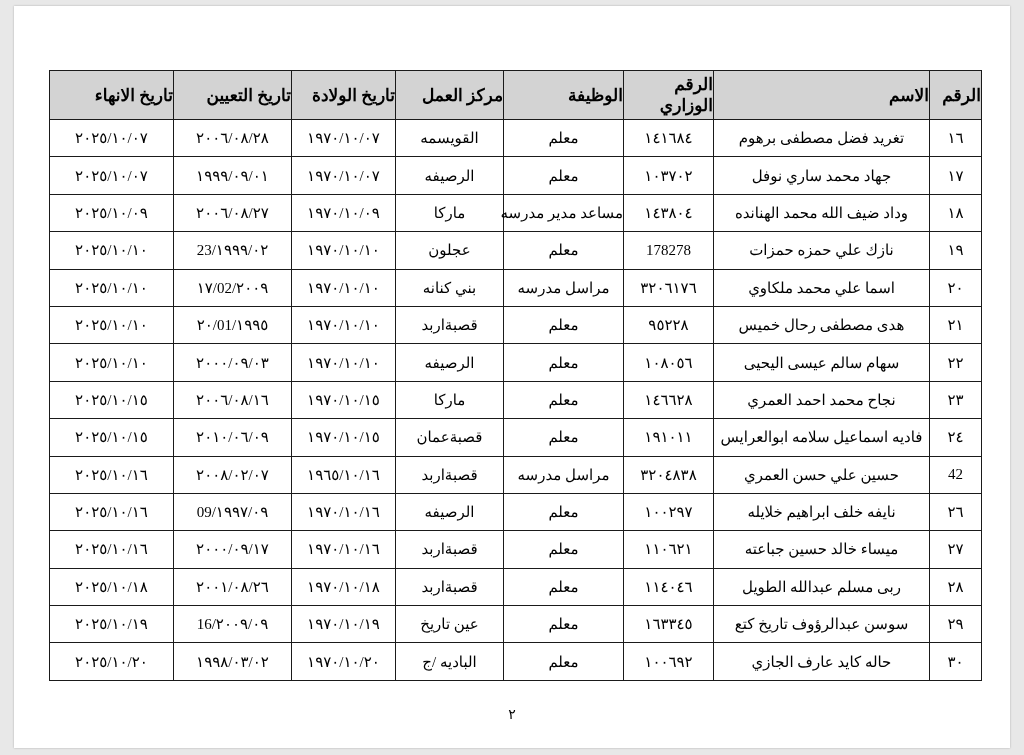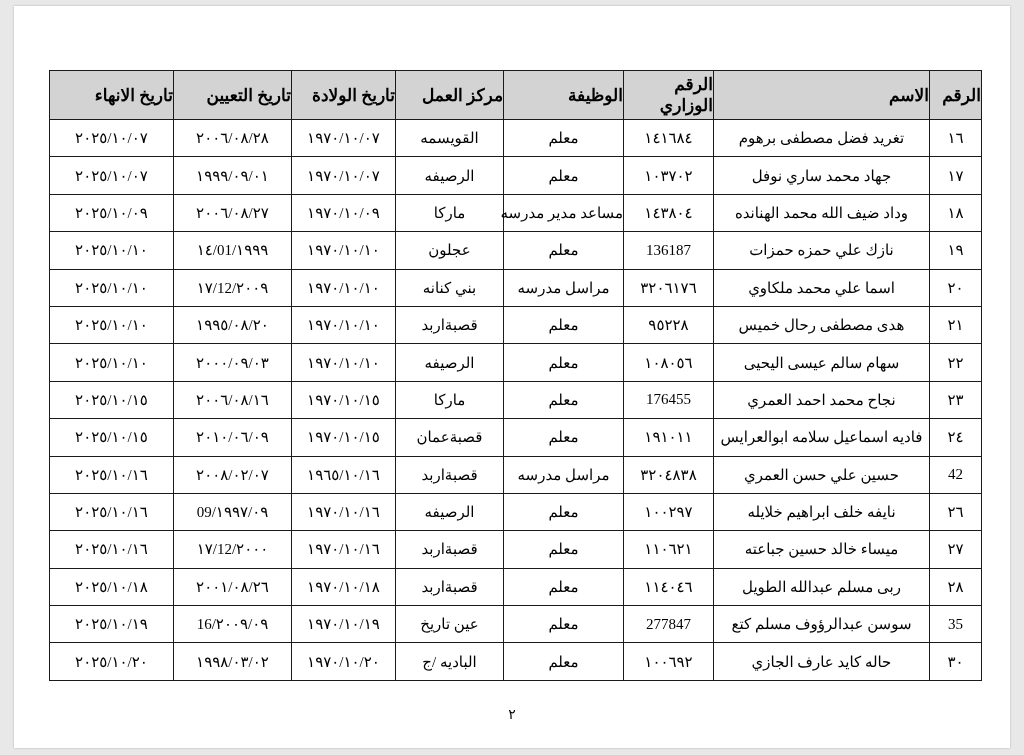--- a/index.html
+++ b/index.html
@@ -140,61 +140,61 @@
           <td class="c-num">١٤٣٨٠٤</td>
           <td>مساعد مدير مدرسه</td>
           <td>ماركا</td>
           <td class="c-num">١٩٧٠/١٠/٠٩</td>
           <td class="c-num">٢٠٠٦/٠٨/٢٧</td>
           <td class="c-num">٢٠٢٥/١٠/٠٩</td>
         </tr>
         <tr>
           <td class="c-num">١٩</td>
           <td class="c-name">نازك علي حمزه حمزات</td>
-          <td class="c-num">136187</td>
+          <td class="c-num">178278</td>
           <td>معلم</td>
           <td>عجلون</td>
           <td class="c-num">١٩٧٠/١٠/١٠</td>
-          <td class="c-num">١٩٩٩/01/١٤</td>
+          <td class="c-num">١٩٩٩/٠٢/23</td>
           <td class="c-num">٢٠٢٥/١٠/١٠</td>
         </tr>
         <tr>
           <td class="c-num">٢٠</td>
           <td class="c-name">اسما علي محمد ملكاوي</td>
           <td class="c-num">٣٢٠٦١٧٦</td>
           <td>مراسل مدرسه</td>
           <td>بني كنانه</td>
           <td class="c-num">١٩٧٠/١٠/١٠</td>
-          <td class="c-num">٢٠٠٩/12/١٧</td>
+          <td class="c-num">٢٠٠٩/02/١٧</td>
           <td class="c-num">٢٠٢٥/١٠/١٠</td>
         </tr>
         <tr>
           <td class="c-num">٢١</td>
           <td class="c-name">هدى مصطفى رحال خميس</td>
           <td class="c-num">٩٥٢٢٨</td>
           <td>معلم</td>
           <td>قصبةاربد</td>
           <td class="c-num">١٩٧٠/١٠/١٠</td>
-          <td class="c-num">١٩٩٥/٠٨/٢٠</td>
+          <td class="c-num">١٩٩٥/01/٢٠</td>
           <td class="c-num">٢٠٢٥/١٠/١٠</td>
         </tr>
         <tr>
           <td class="c-num">٢٢</td>
           <td class="c-name">سهام سالم عيسى اليحيى</td>
           <td class="c-num">١٠٨٠٥٦</td>
           <td>معلم</td>
           <td>الرصيفه</td>
           <td class="c-num">١٩٧٠/١٠/١٠</td>
           <td class="c-num">٢٠٠٠/٠٩/٠٣</td>
           <td class="c-num">٢٠٢٥/١٠/١٠</td>
         </tr>
         <tr>
           <td class="c-num">٢٣</td>
           <td class="c-name">نجاح محمد احمد العمري</td>
-          <td class="c-num">176455</td>
+          <td class="c-num">١٤٦٦٢٨</td>
           <td>معلم</td>
           <td>ماركا</td>
           <td class="c-num">١٩٧٠/١٠/١٥</td>
           <td class="c-num">٢٠٠٦/٠٨/١٦</td>
           <td class="c-num">٢٠٢٥/١٠/١٥</td>
         </tr>
         <tr>
           <td class="c-num">٢٤</td>
           <td class="c-name">فاديه اسماعيل سلامه ابوالعرايس</td>
           <td class="c-num">١٩١٠١١</td>
@@ -224,37 +224,37 @@
           <td class="c-num">١٩٩٧/٠٩/09</td>
           <td class="c-num">٢٠٢٥/١٠/١٦</td>
         </tr>
         <tr>
           <td class="c-num">٢٧</td>
           <td class="c-name">ميساء خالد حسين جباعته</td>
           <td class="c-num">١١٠٦٢١</td>
           <td>معلم</td>
           <td>قصبةاربد</td>
           <td class="c-num">١٩٧٠/١٠/١٦</td>
-          <td class="c-num">٢٠٠٠/12/١٧</td>
+          <td class="c-num">٢٠٠٠/٠٩/١٧</td>
           <td class="c-num">٢٠٢٥/١٠/١٦</td>
         </tr>
         <tr>
           <td class="c-num">٢٨</td>
           <td class="c-name">ربى مسلم عبدالله الطويل</td>
           <td class="c-num">١١٤٠٤٦</td>
           <td>معلم</td>
           <td>قصبةاربد</td>
           <td class="c-num">١٩٧٠/١٠/١٨</td>
           <td class="c-num">٢٠٠١/٠٨/٢٦</td>
           <td class="c-num">٢٠٢٥/١٠/١٨</td>
         </tr>
         <tr>
-          <td class="c-num">35</td>
-          <td class="c-name">سوسن عبدالرؤوف مسلم كتع</td>
-          <td class="c-num">277847</td>
+          <td class="c-num">٢٩</td>
+          <td class="c-name">سوسن عبدالرؤوف تاريخ كتع</td>
+          <td class="c-num">١٦٣٣٤٥</td>
           <td>معلم</td>
           <td>عين تاريخ</td>
           <td class="c-num">١٩٧٠/١٠/١٩</td>
           <td class="c-num">٢٠٠٩/٠٩/16</td>
           <td class="c-num">٢٠٢٥/١٠/١٩</td>
         </tr>
         <tr>
           <td class="c-num">٣٠</td>
           <td class="c-name">حاله كايد عارف الجازي</td>
           <td class="c-num">١٠٠٦٩٢</td>

